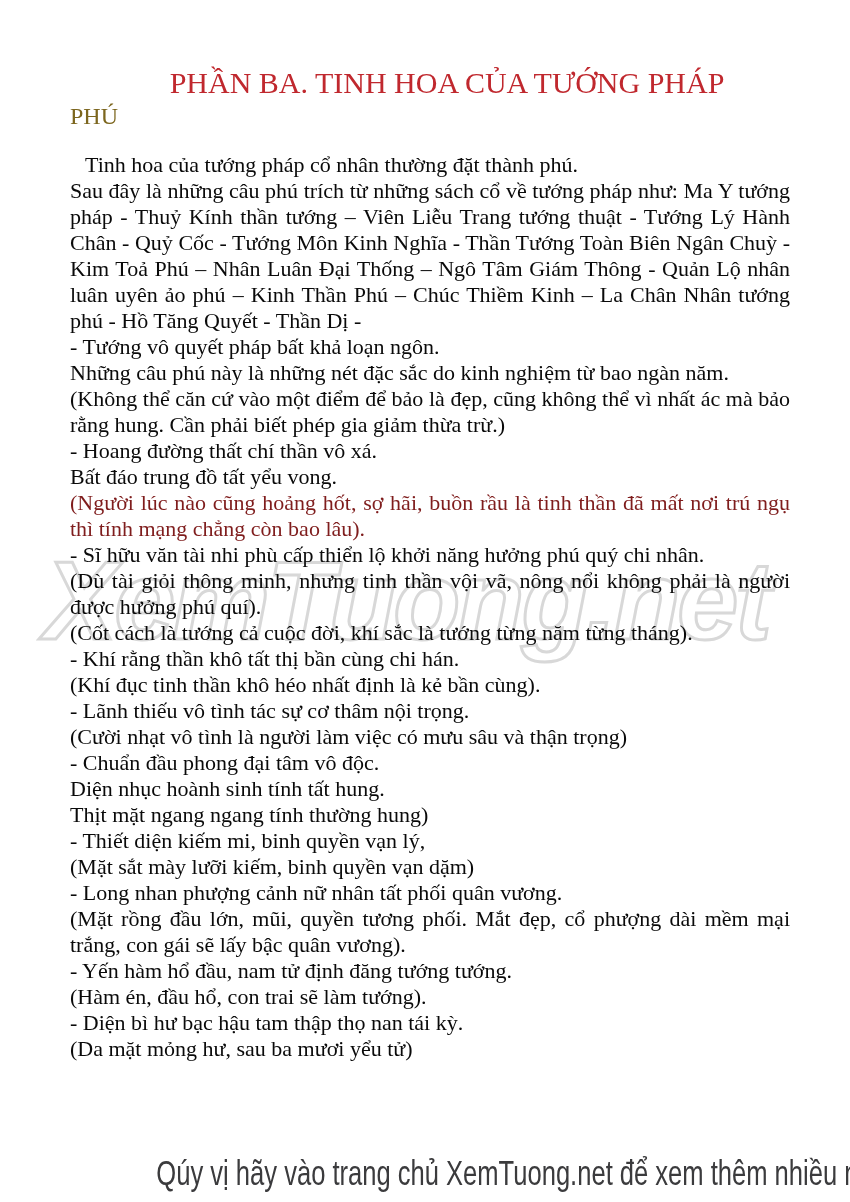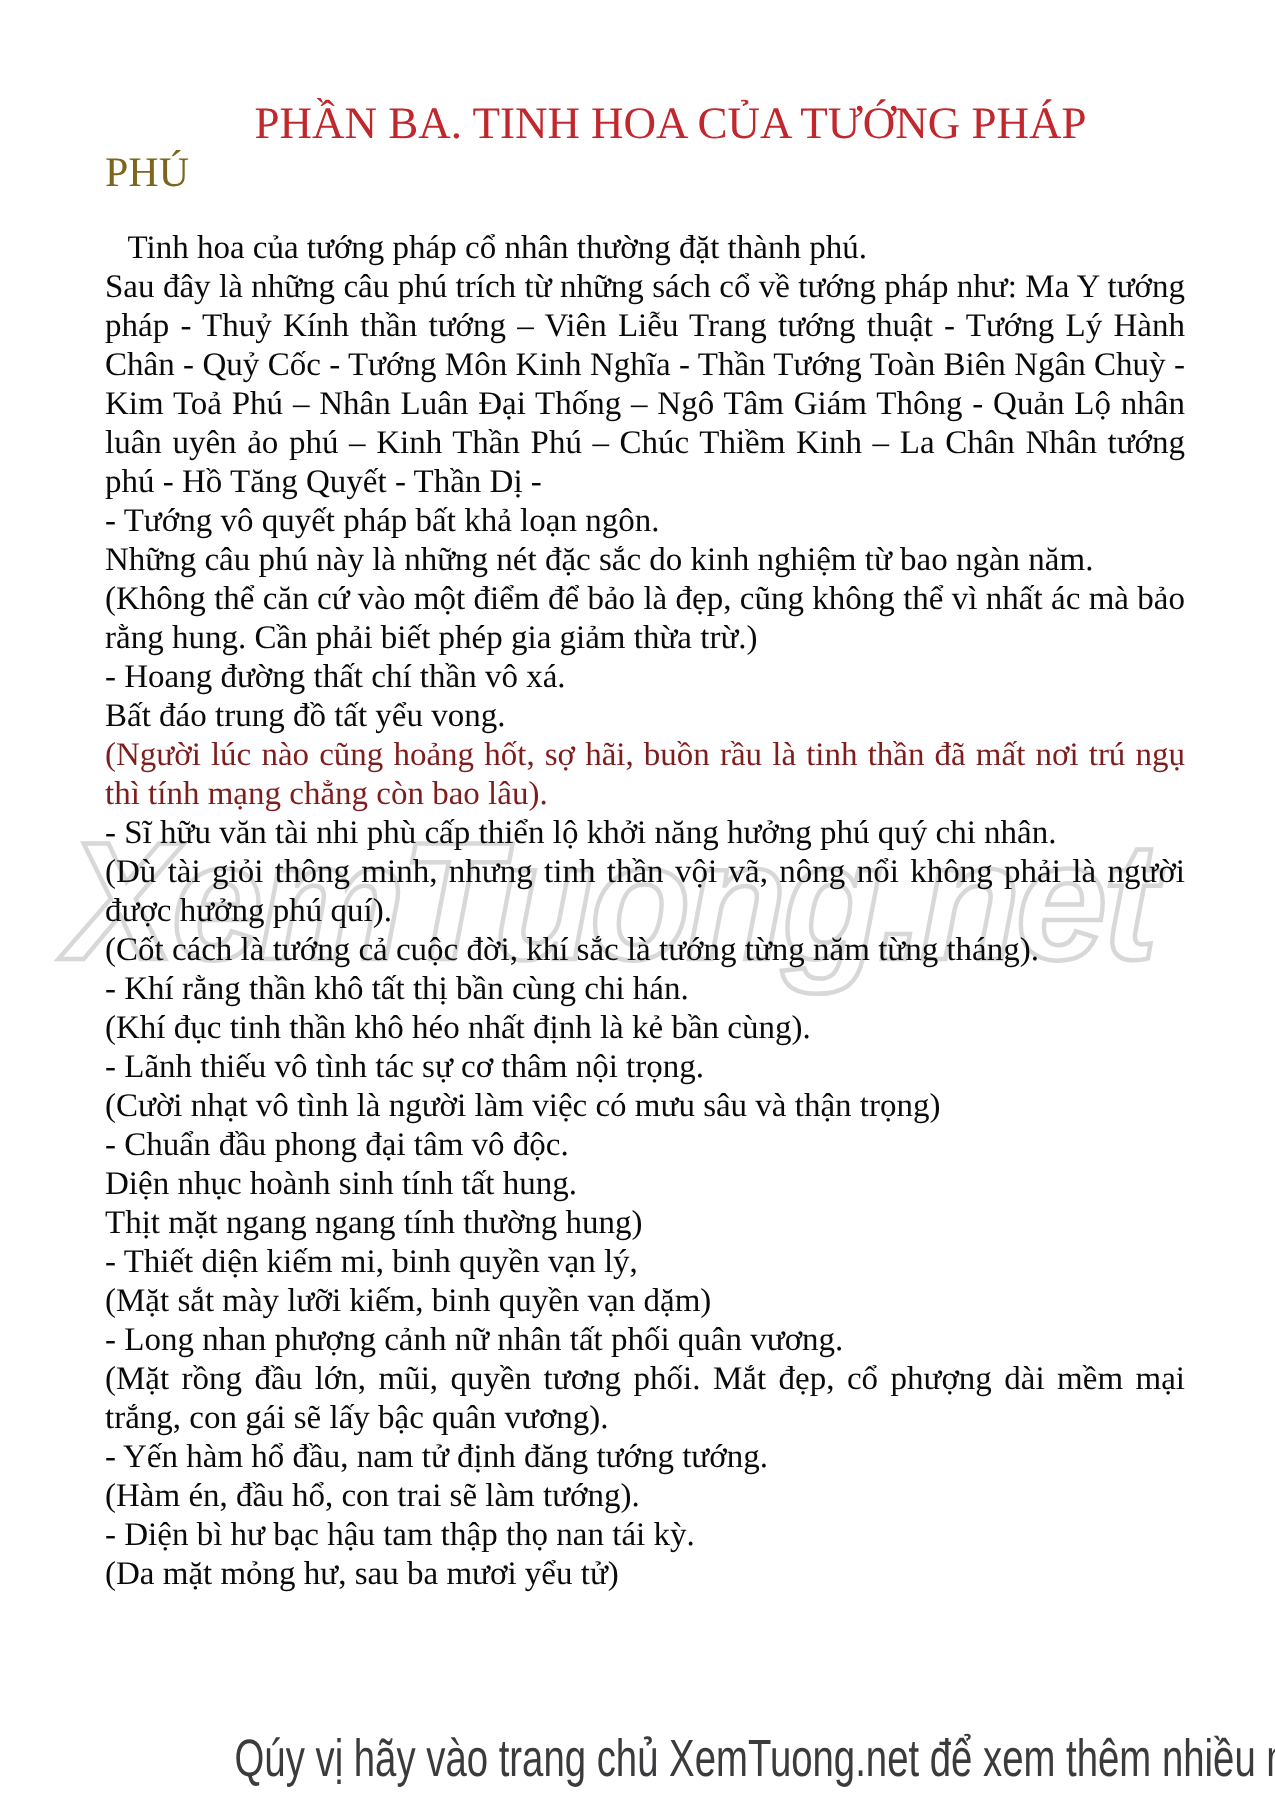--- a/index.html
+++ b/index.html
@@ -22,21 +22,21 @@
     text-align: center;
     letter-spacing: 0px;
   }
   .content {
     position: relative;
     z-index: 2;
     padding: 0 60px 0 70px;
   }
   .subtitle {
     margin: 2px 0 0 0;
-    font-size: 28px;
+    font-size: 24px;
     line-height: 28px;
     font-weight: normal;
   }
   .bodytext { margin-top: 22px; }
   .bodytext p {
     margin: 0;
     font-size: 22px;
     line-height: 26px;
     color: #0a0a0a;
     text-align: justify;

